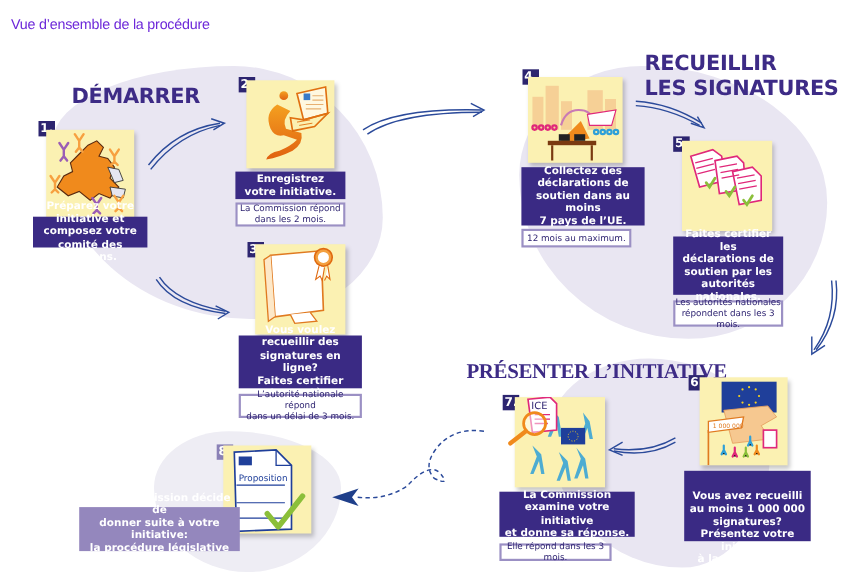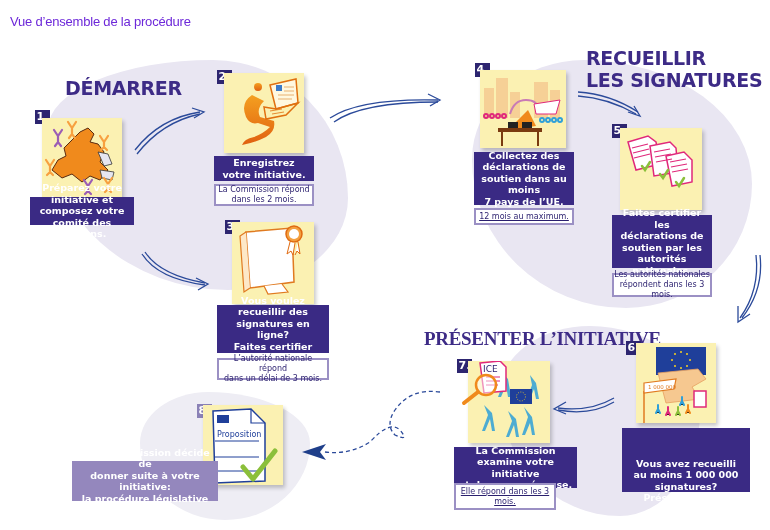--- a/index.html
+++ b/index.html
@@ -123,25 +123,25 @@
         <circle cx="74" cy="50" r="2"></circle>
         <circle cx="80" cy="50" r="2"></circle>
     </g>
     <path d="M28 60 L48 40 L56 56" fill="#f08a1c"></path>
     <path d="M54 34 L80 30 L76 44 L56 44 Z" fill="#fff" stroke="#e0287a" stroke-width="1"></path>
     <rect x="18" y="58" width="44" height="4" fill="#7a3a10"></rect>
     <path d="M22 62 v14 M58 62 v14" stroke="#7a3a10" stroke-width="2"></path>
     <rect x="28" y="52" width="10" height="6" fill="#222"></rect>
       <rect x="42" y="52" width="10" height="6" fill="#222"></rect>
   </svg>
-  <div class="caption" style="left:474px;top:152px;width:100px;height:53px;">Collectez des
+  <div class="caption" style="left:474px;top:152px;width:112px;height:53px;">Collectez des
 déclarations de
 soutien dans au moins
 7 pays de l’UE.</div>
-  <div class="timebox" style="left:474px;top:208px;width:100px;height:17px;text-decoration:underline;">12 mois au maximum.</div>
+  <div class="timebox" style="left:474px;top:208px;width:100px;height:17px;">12 mois au maximum.</div>
 </div>
 
 <div>
   <div class="step-num" style="left:612px;top:124px;">5.</div>
   <div class="note" style="left:620px;top:128px;width:82px;height:82px;"></div>
   <svg class="art" style="left:620px;top:128px;" width="82" height="82" viewBox="0 0 82 82">
     <g fill="#fff" stroke="#e0287a" stroke-width="1.5">
       <path d="M8 14 L28 8 L36 14 L40 36 L16 42 Z"></path>
       <path d="M30 18 L50 14 L56 20 L58 44 L34 48 Z"></path>
       <path d="M46 28 L64 24 L72 32 L72 54 L52 58 Z"></path>
@@ -186,21 +186,21 @@
     <text x="12" y="46" font-size="5.5" fill="#e07a20" font-family="DejaVu Sans, sans-serif">1 000 000</text>
     <rect x="58" y="48" width="12" height="16" fill="#fff" stroke="#e0287a" stroke-width="1.5"></rect>
     <g stroke-width="2" stroke-linecap="round">
       <path d="M20 70 l2 -4 l2 4 M22 66 v-4" stroke="#2fa0d8"></path>
       <path d="M30 72 l2 -4 l2 4 M32 68 v-4" stroke="#e0287a"></path>
       <path d="M40 72 l2 -4 l2 4 M42 68 v-4" stroke="#8bbf3a"></path>
       <path d="M50 70 l2 -4 l2 4 M52 66 v-4" stroke="#f08a1c"></path>
       <path d="M44 62 l2 -4 l2 4 M46 58 v-4" stroke="#2fa0d8"></path>
     </g>
   </svg>
-  <div class="caption" style="left:622px;top:428px;width:128px;height:64px;display:block;padding-top:18px;">
+  <div class="caption" style="left:622px;top:428px;width:115px;height:64px;display:block;padding-top:6px;">
     <span>Vous avez recueilli
 au moins </span><b class="hl">1 000 000</b><span>
 signatures?
 Présentez votre initiative
 à la Commission.</span>
   </div>
 </div>
 
 <div>
   <div class="step-num" style="left:457px;top:359px;">7.</div>
@@ -217,21 +217,21 @@
     <circle cx="65" cy="35.5" r="4.5" fill="none" stroke="#f7d21f" stroke-width="0.8" stroke-dasharray="1 1.5"></circle>
     <path d="M24 2 L44 0 L50 6 L50 30 L28 32 Z" fill="#fff" stroke="#e0287a" stroke-width="1.5"></path>
     <text x="27" y="11" font-size="9" fill="#2a1f6e" font-family="DejaVu Sans, sans-serif">ICE</text>
     <path d="M30 16 h14 M30 20 h14 M30 24 h12" stroke="#e0287a" stroke-width="1.2"></path>
     <circle cx="30" cy="24" r="10" fill="rgba(255,255,255,0.5)" stroke="#f08a1c" stroke-width="2.5"></circle>
     <path d="M22 31 L8 42" stroke="#f08a1c" stroke-width="4" stroke-linecap="round"></path>
   </svg>
   <div class="caption" style="left:454px;top:447px;width:123px;height:41px;">La Commission
 examine votre initiative
 et donne sa réponse.</div>
-  <div class="timebox" style="left:454px;top:483px;width:102px;height:27px;text-decoration:underline;">Elle répond dans les 3 mois.</div>
+  <div class="timebox" style="left:454px;top:494px;width:102px;height:16px;">Elle répond dans les 3 mois.</div>
 </div>
 
 <div>
   <div class="step-num light" style="left:197px;top:404px;">8.</div>
   <div class="note" style="left:203px;top:405px;width:80px;height:80px;"></div>
   <svg class="art" style="left:203px;top:405px;" width="80" height="80" viewBox="0 0 80 80">
     <path d="M10 6 L48 4 L62 18 L62 76 L12 78 Z" fill="#fff" stroke="#1f3f9a" stroke-width="1.5"></path>
     <path d="M48 4 L48 18 L62 18" fill="none" stroke="#1f3f9a" stroke-width="1.2"></path>
     <rect x="14" y="10" width="12" height="8" fill="#1f3f9a"></rect>
     <text x="14" y="32" font-size="8" fill="#1f3f9a" font-family="DejaVu Sans, sans-serif">Proposition</text>

